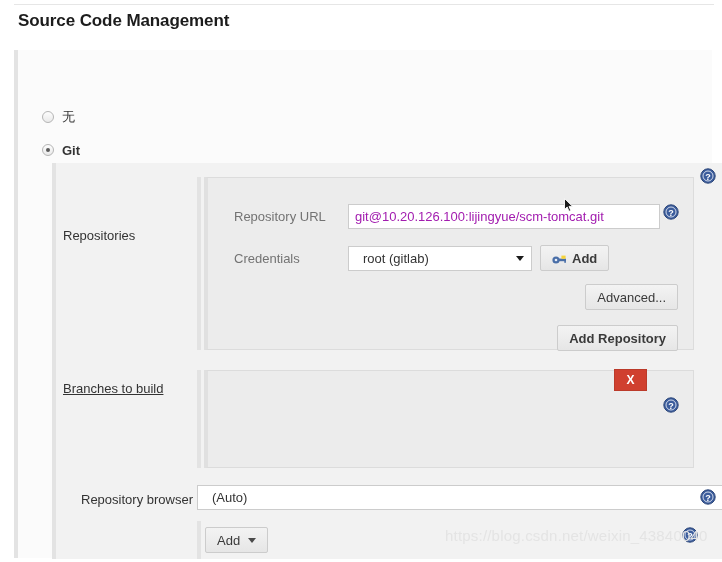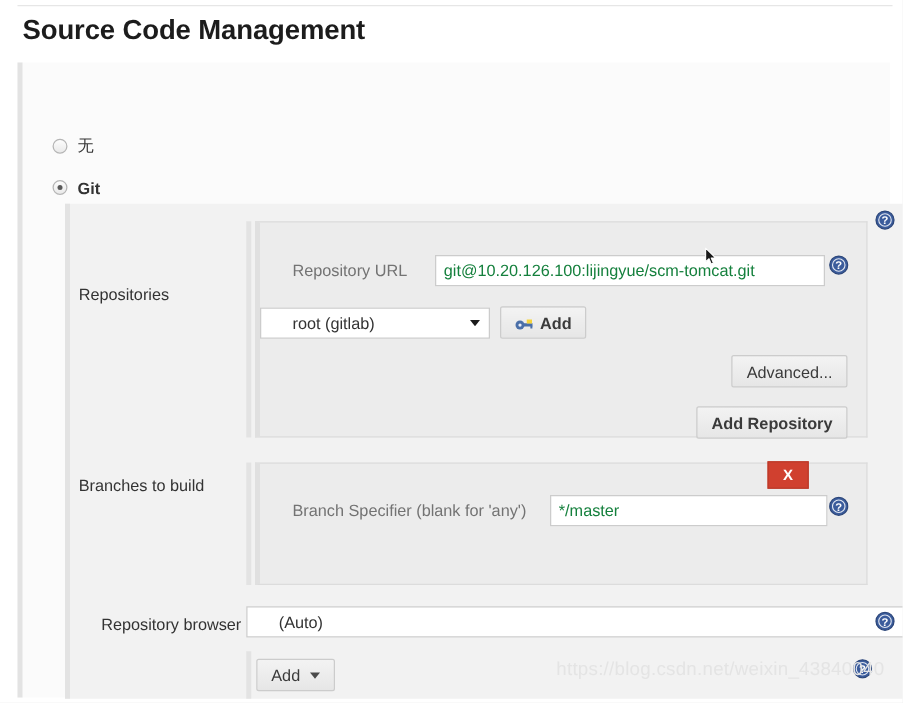--- a/index.html
+++ b/index.html
@@ -25,21 +25,21 @@
     width: 700px;
     height: 1px;
     background: #e6e6e6;
   }
 
   
   .page-title {
     position: absolute;
     left: 18px;
     top: 11px;
-    font-size: 22px;
+    font-size: 17px;
     font-weight: bold;
     color: #1c1c1c;
     letter-spacing: -0.1px;
     white-space: nowrap;
   }
 
   
   .scm-block {
     position: absolute;
     left: 14px;
@@ -128,39 +128,39 @@
   .field-label {
     font-size: 13px;
     color: #737373;
     white-space: nowrap;
     text-align: left;
   }
 
   input.txt {
     font-family: "Liberation Sans", sans-serif;
     font-size: 13px;
-    color: #15803d;
+    color: #a21caf;
     background: #ffffff;
     border: 1px solid #cccccc;
     box-sizing: border-box;
     height: 25px;
     padding: 0 6px;
     outline: none;
   }
 
   
   .sel {
     position: relative;
     background: #ffffff;
     border: 1px solid #cccccc;
     box-sizing: border-box;
     height: 25px;
     display: flex;
     align-items: center;
-    padding: 0 22px 0 25px;
+    padding: 0 22px 0 14px;
     font-size: 13px;
     color: #333333;
     cursor: default;
     white-space: nowrap;
     overflow: hidden;
   }
   .sel .caret {
     position: absolute;
     right: 7px;
     top: 50%;
@@ -291,20 +291,21 @@
     <div class="sep-bar" style="left:141px; top:14px; height:173px;"></div>
 
     <div class="rep-panel" style="left:148px; top:14px; width:490px; height:173px;">
 
       <div class="field-row" style="left:0px; top:26px;">
         <span class="field-label" style="width:140px; padding-left:26px; box-sizing:border-box;">Repository URL</span>
         <input class="txt" style="width: 312px;" type="text" value="git@10.20.126.100:lijingyue/scm-tomcat.git">
       </div>
 
       <div class="field-row" style="left:0px; top:67px;">
+        <span class="field-label" style="width:140px; padding-left:26px; box-sizing:border-box;">Credentials</span>
         <div class="sel" style="width:184px;">
           <span>root (gitlab)</span>
           <span class="caret"></span>
         </div>
         <button class="btn" style="margin-left:8px;">
           <span class="key-ico">
             <svg width="15" height="13" viewBox="0 0 15 13">
               <circle cx="4" cy="8" r="3.6" fill="#4a6fa8"></circle>
               <circle cx="4" cy="8" r="1.3" fill="#e9eef7"></circle>
               <rect x="6" y="6.6" width="8" height="2.6" fill="#4a6fa8"></rect>
@@ -334,30 +335,26 @@
     </div>
 
     <div class="help" style="left:644px; top:5px;">
       <svg width="16" height="16" viewBox="0 0 16 16">
         <circle cx="8" cy="8" r="7.2" fill="#3b5c9c" stroke="#2d477a" stroke-width="1"></circle>
         <circle cx="8" cy="8" r="5" fill="none" stroke="#ffffff" stroke-width="0.9" opacity="0.85"></circle>
         <text x="8" y="11.6" font-family="'Liberation Sans',sans-serif" font-size="9" font-weight="bold" fill="#ffffff" text-anchor="middle">?</text>
       </svg>
     </div>
 
-    <div class="cfg-label" style="left:7px; top:218px;">Branches to build</div>
+    <div class="cfg-label" style="left:7px; top:218px;text-decoration:underline;">Branches to build</div>
 
     <div class="sep-bar" style="left:141px; top:207px; height:98px;"></div>
 
     <div class="rep-panel" style="left:148px; top:207px; width:490px; height:98px;">
 
-      <div class="field-row" style="left:0px; top:25px;">
-        <span class="field-label" style="width:232px; padding-left:26px; box-sizing:border-box;">Branch Specifier (blank for 'any')</span>
-        <input class="txt" style="width: 222px;" type="text" value="*/master">
-      </div>
 
     </div>
 
     <div class="btn-del" style="left:558px; top:206px;">
       <span>X</span>
     </div>
 
     <div class="help" style="left:607px; top:234px;">
       <svg width="16" height="16" viewBox="0 0 16 16">
         <circle cx="8" cy="8" r="7.2" fill="#3b5c9c" stroke="#2d477a" stroke-width="1"></circle>

